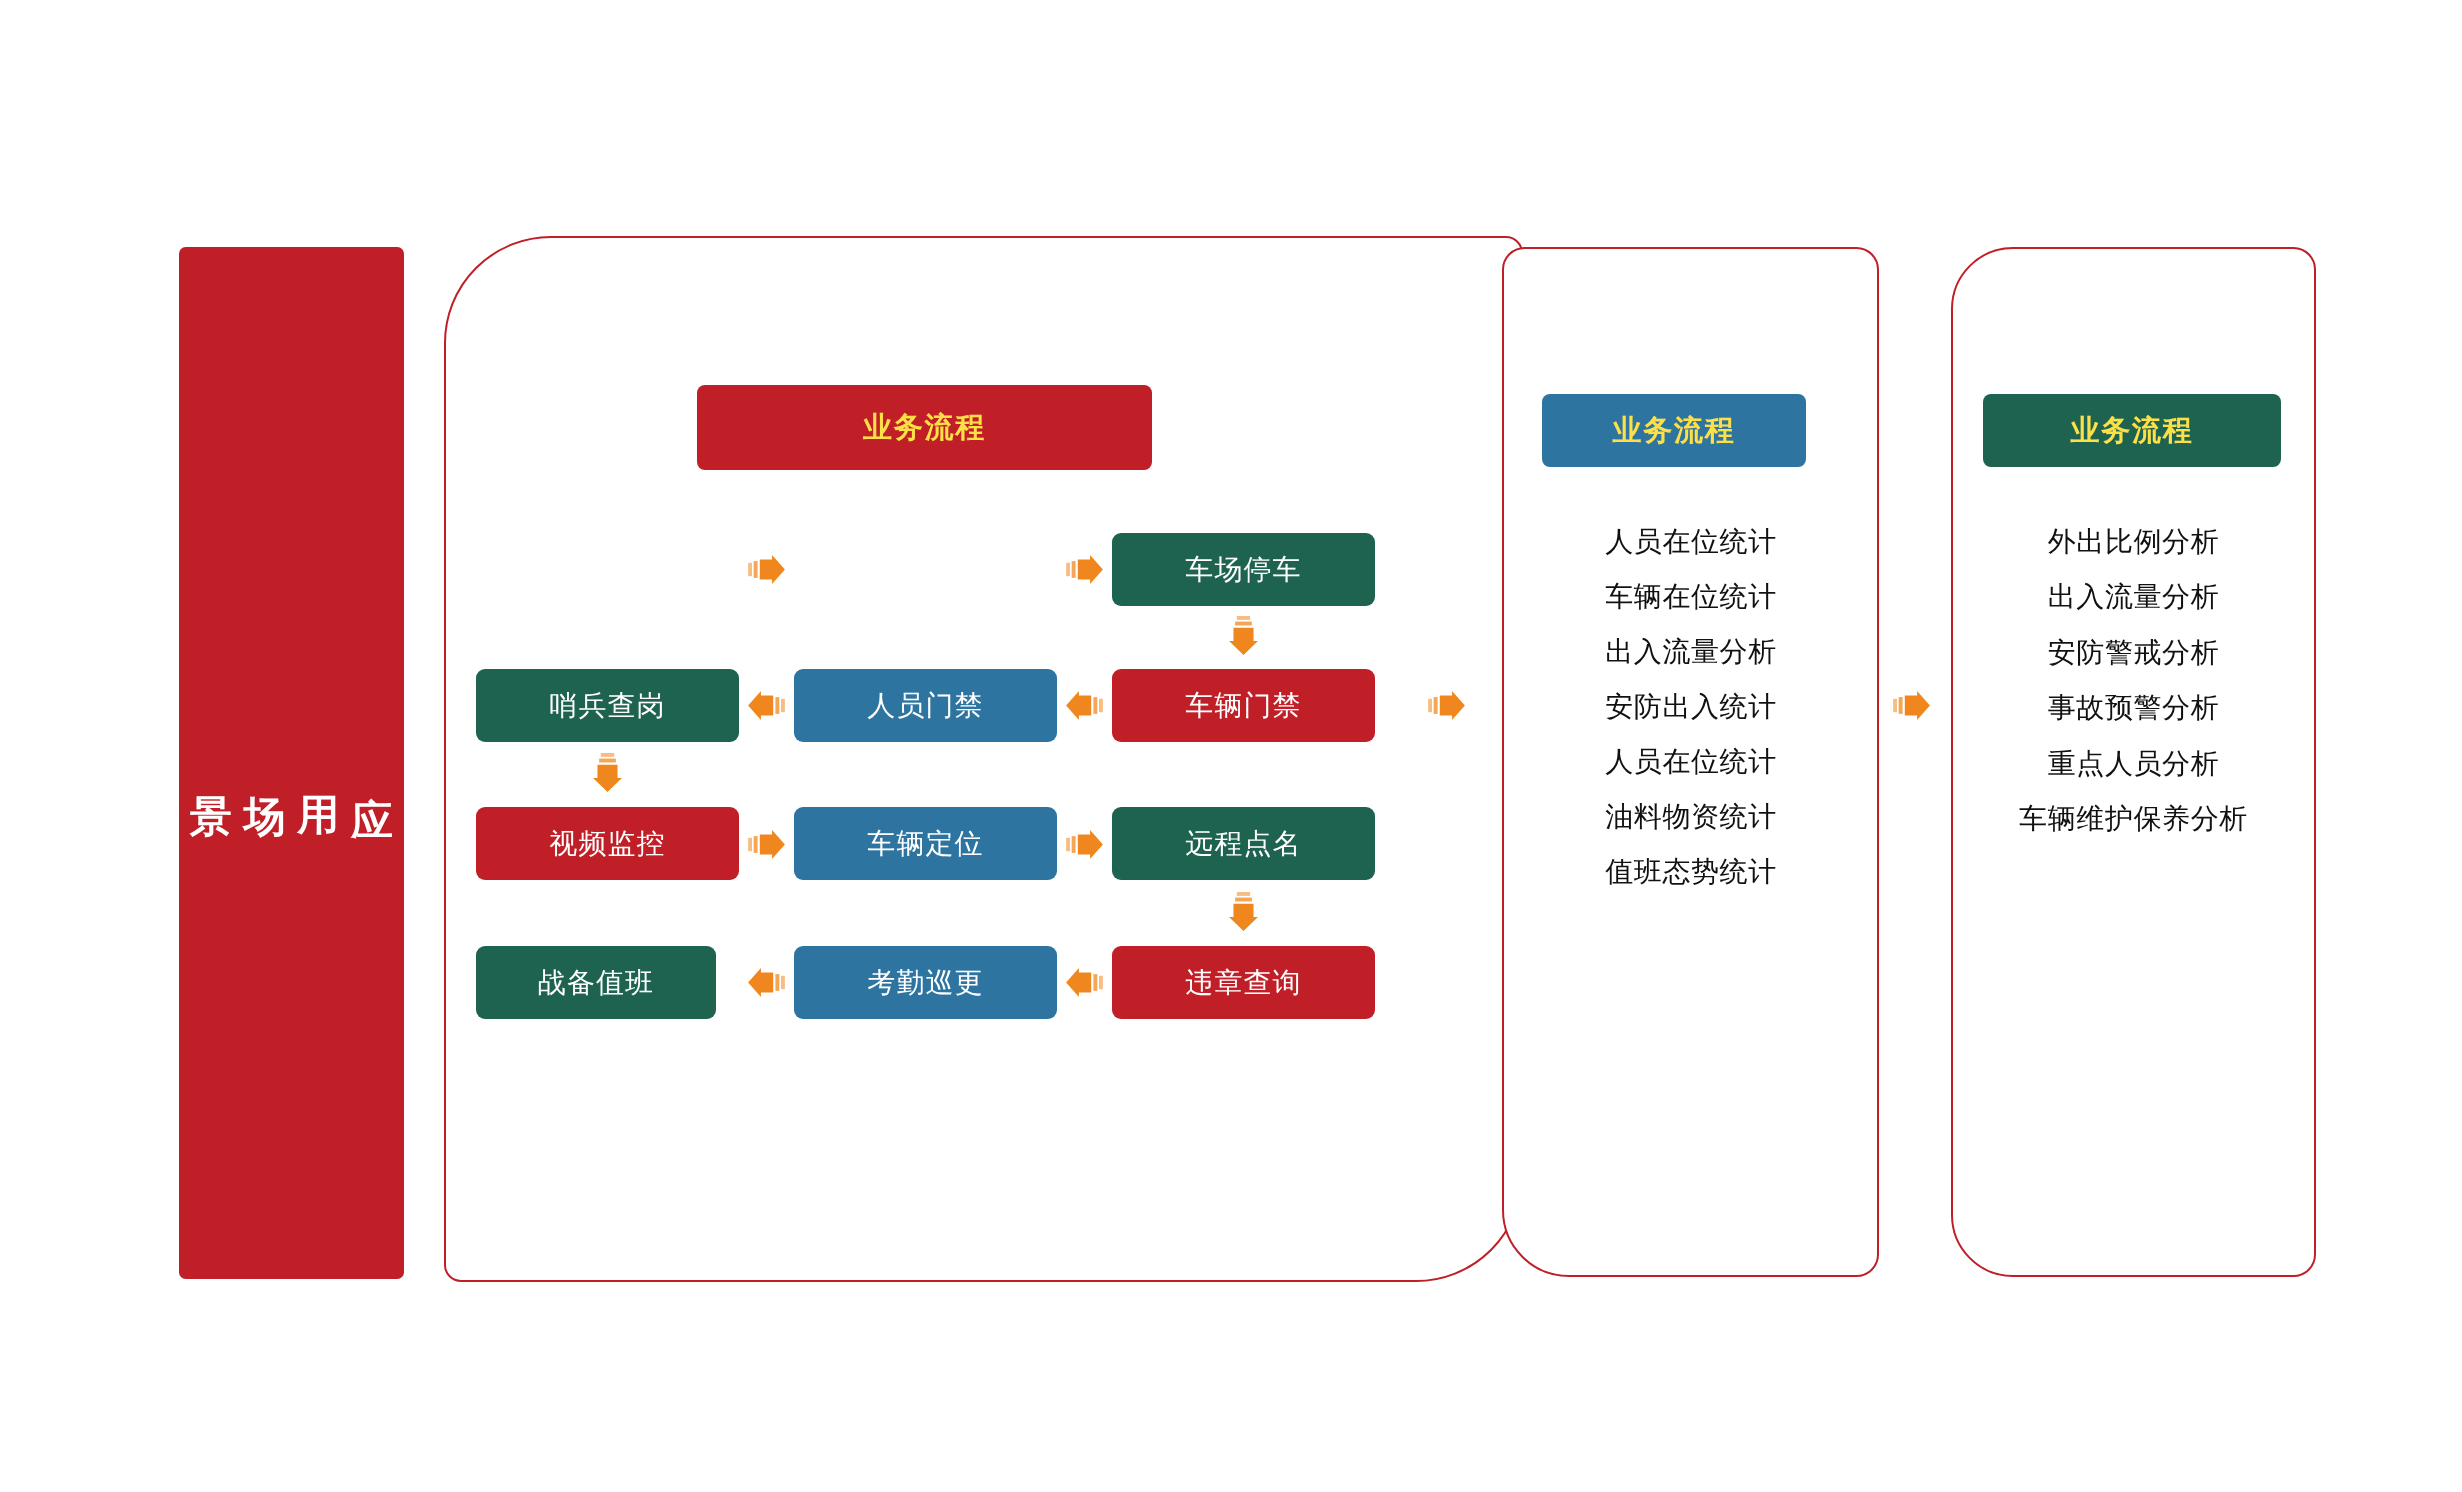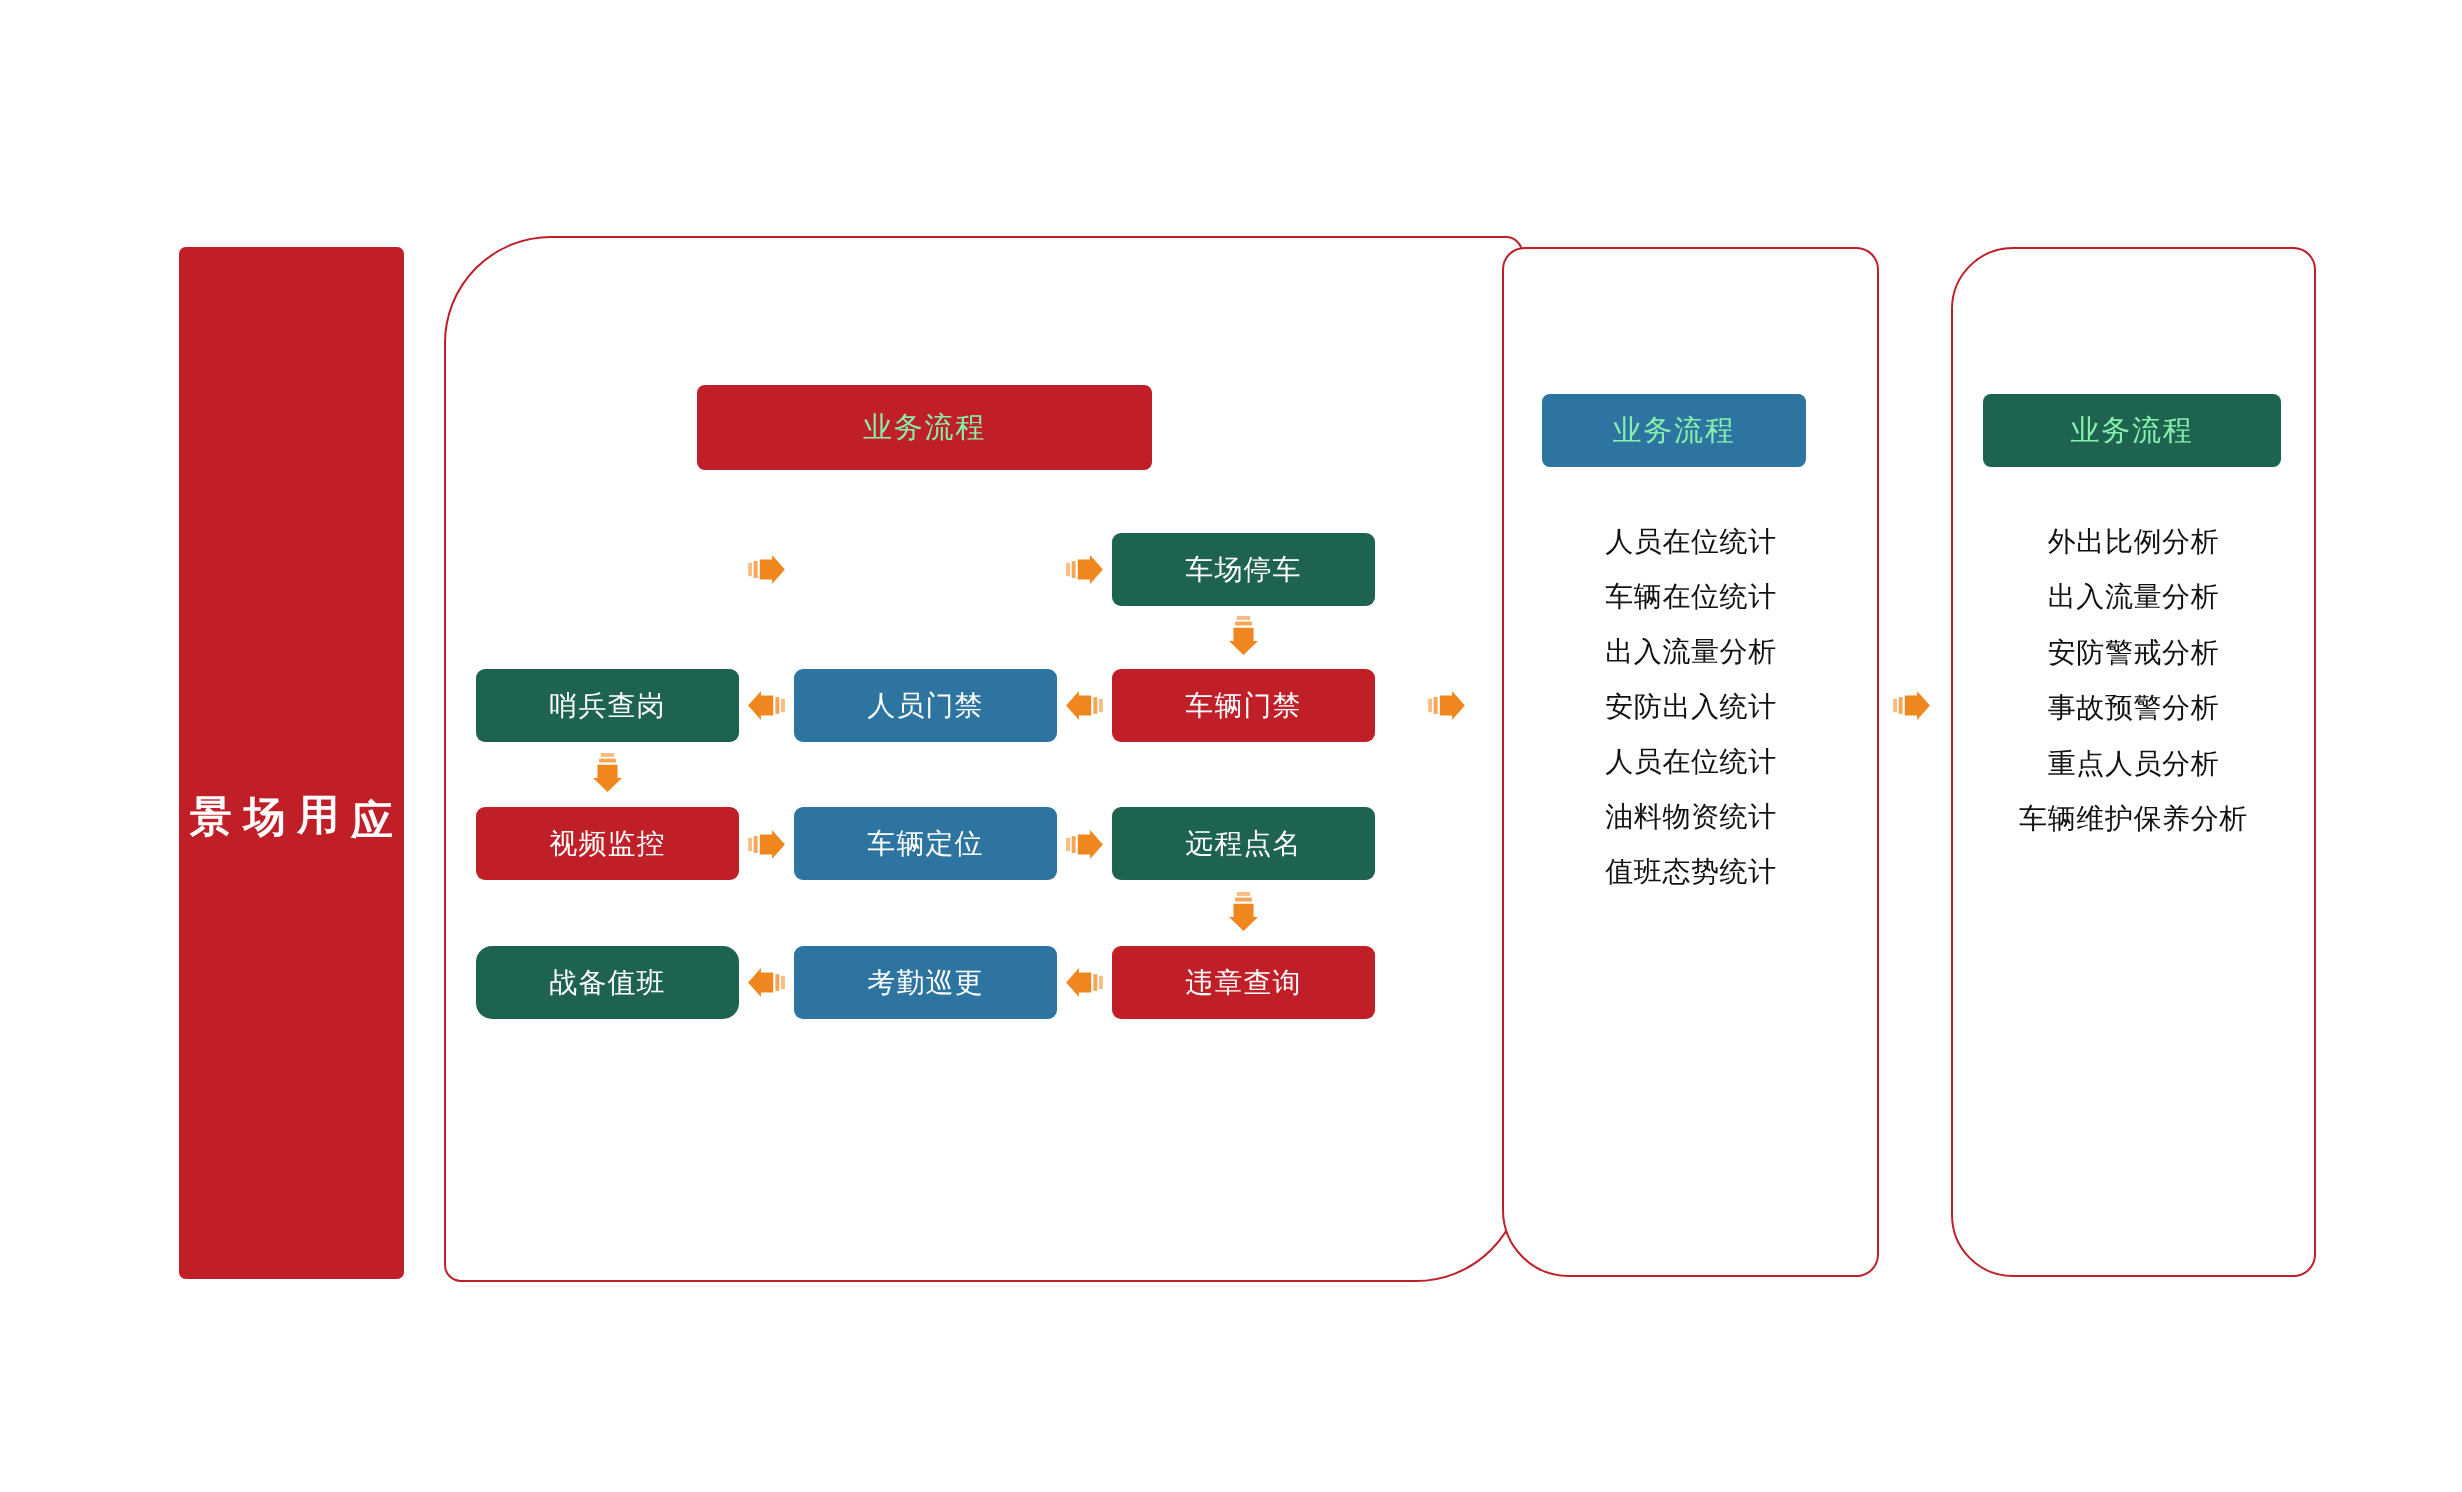--- a/index.html
+++ b/index.html
@@ -52,23 +52,23 @@
     left: 1951px; top: 247px;
     width: 365px; height: 1030px;
     border-radius: 62px 22.5px 22.5px 62px;
   }
 
   
   .flow-header {
     position: absolute;
     display: flex; align-items: center; justify-content: center;
     border-radius: 7.9px;
-    color: #86efac;
+    color: #fde047;
     font-size: 29px;
-    font-weight: 400;
+    font-weight: 700;
     letter-spacing: 1.7px;
   }
   .flow-header.main   { left: 697px; top: 385px;  width: 455px;  height: 85px; background: #C01F28; }
   .flow-header.stats  { left: 1542px; top: 394px;  width: 264px;  height: 73px; background: #2E74A0; }
   .flow-header.analysis { left: 1983px; top: 394px; width: 298px; height: 73px; background: #1D6350; }
 
   
   .node {
     position: absolute;
     display: flex; align-items: center; justify-content: center;
@@ -133,21 +133,21 @@
   <div class="node green" style="left:1112px; top:533px;  width:263px; height:73px;">车场停车</div>
 
   <div class="node green" style="left:476px;  top:669px; width:263px; height:73px;">哨兵查岗</div>
   <div class="node blue" style="left:794px; top:669px; width:263px; height:73px;">人员门禁</div>
   <div class="node red" style="left:1112px; top:669px; width:263px; height:73px;">车辆门禁</div>
 
   <div class="node red" style="left:476px;  top:807px; width:263px; height:73px;">视频监控</div>
   <div class="node green" style="left:1112px; top:807px; width:263px; height:73px;">远程点名</div>
   <div class="node blue" style="left:794px; top:807px; width:263px; height:73px;">车辆定位</div>
 
-  <div class="node green" style="left:476px;  top:946px; width:263px; height:73px;border-radius:16px;">战备值班</div>
+  <div class="node green" style="left:476px;  top:946px; width:240px; height:73px;">战备值班</div>
   <div class="node blue" style="left:794px; top:946px; width:263px; height:73px;">考勤巡更</div>
   <div class="node red" style="left:1112px; top:946px; width:263px; height:73px;">违章查询</div>
 
   <div class="arrow" style="left:748px; top:555px;">
     <svg width="37" height="29" viewBox="0 0 66 52">
       <g fill="#F0871E">
         <rect x="0" y="14" width="7" height="24" opacity="0.55"></rect>
         <rect x="10" y="11" width="7" height="30" opacity="0.75"></rect>
         <path d="M21 8 L43 8 L43 0 L66 26 L43 52 L43 44 L21 44 Z"></path>
       </g>

